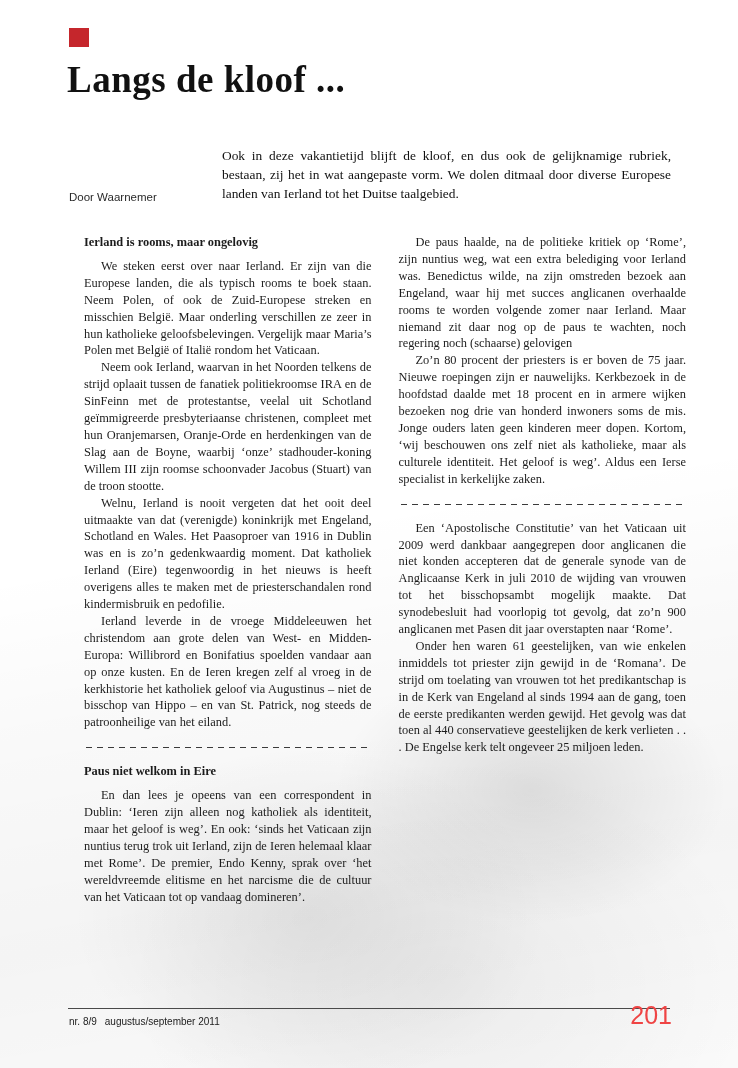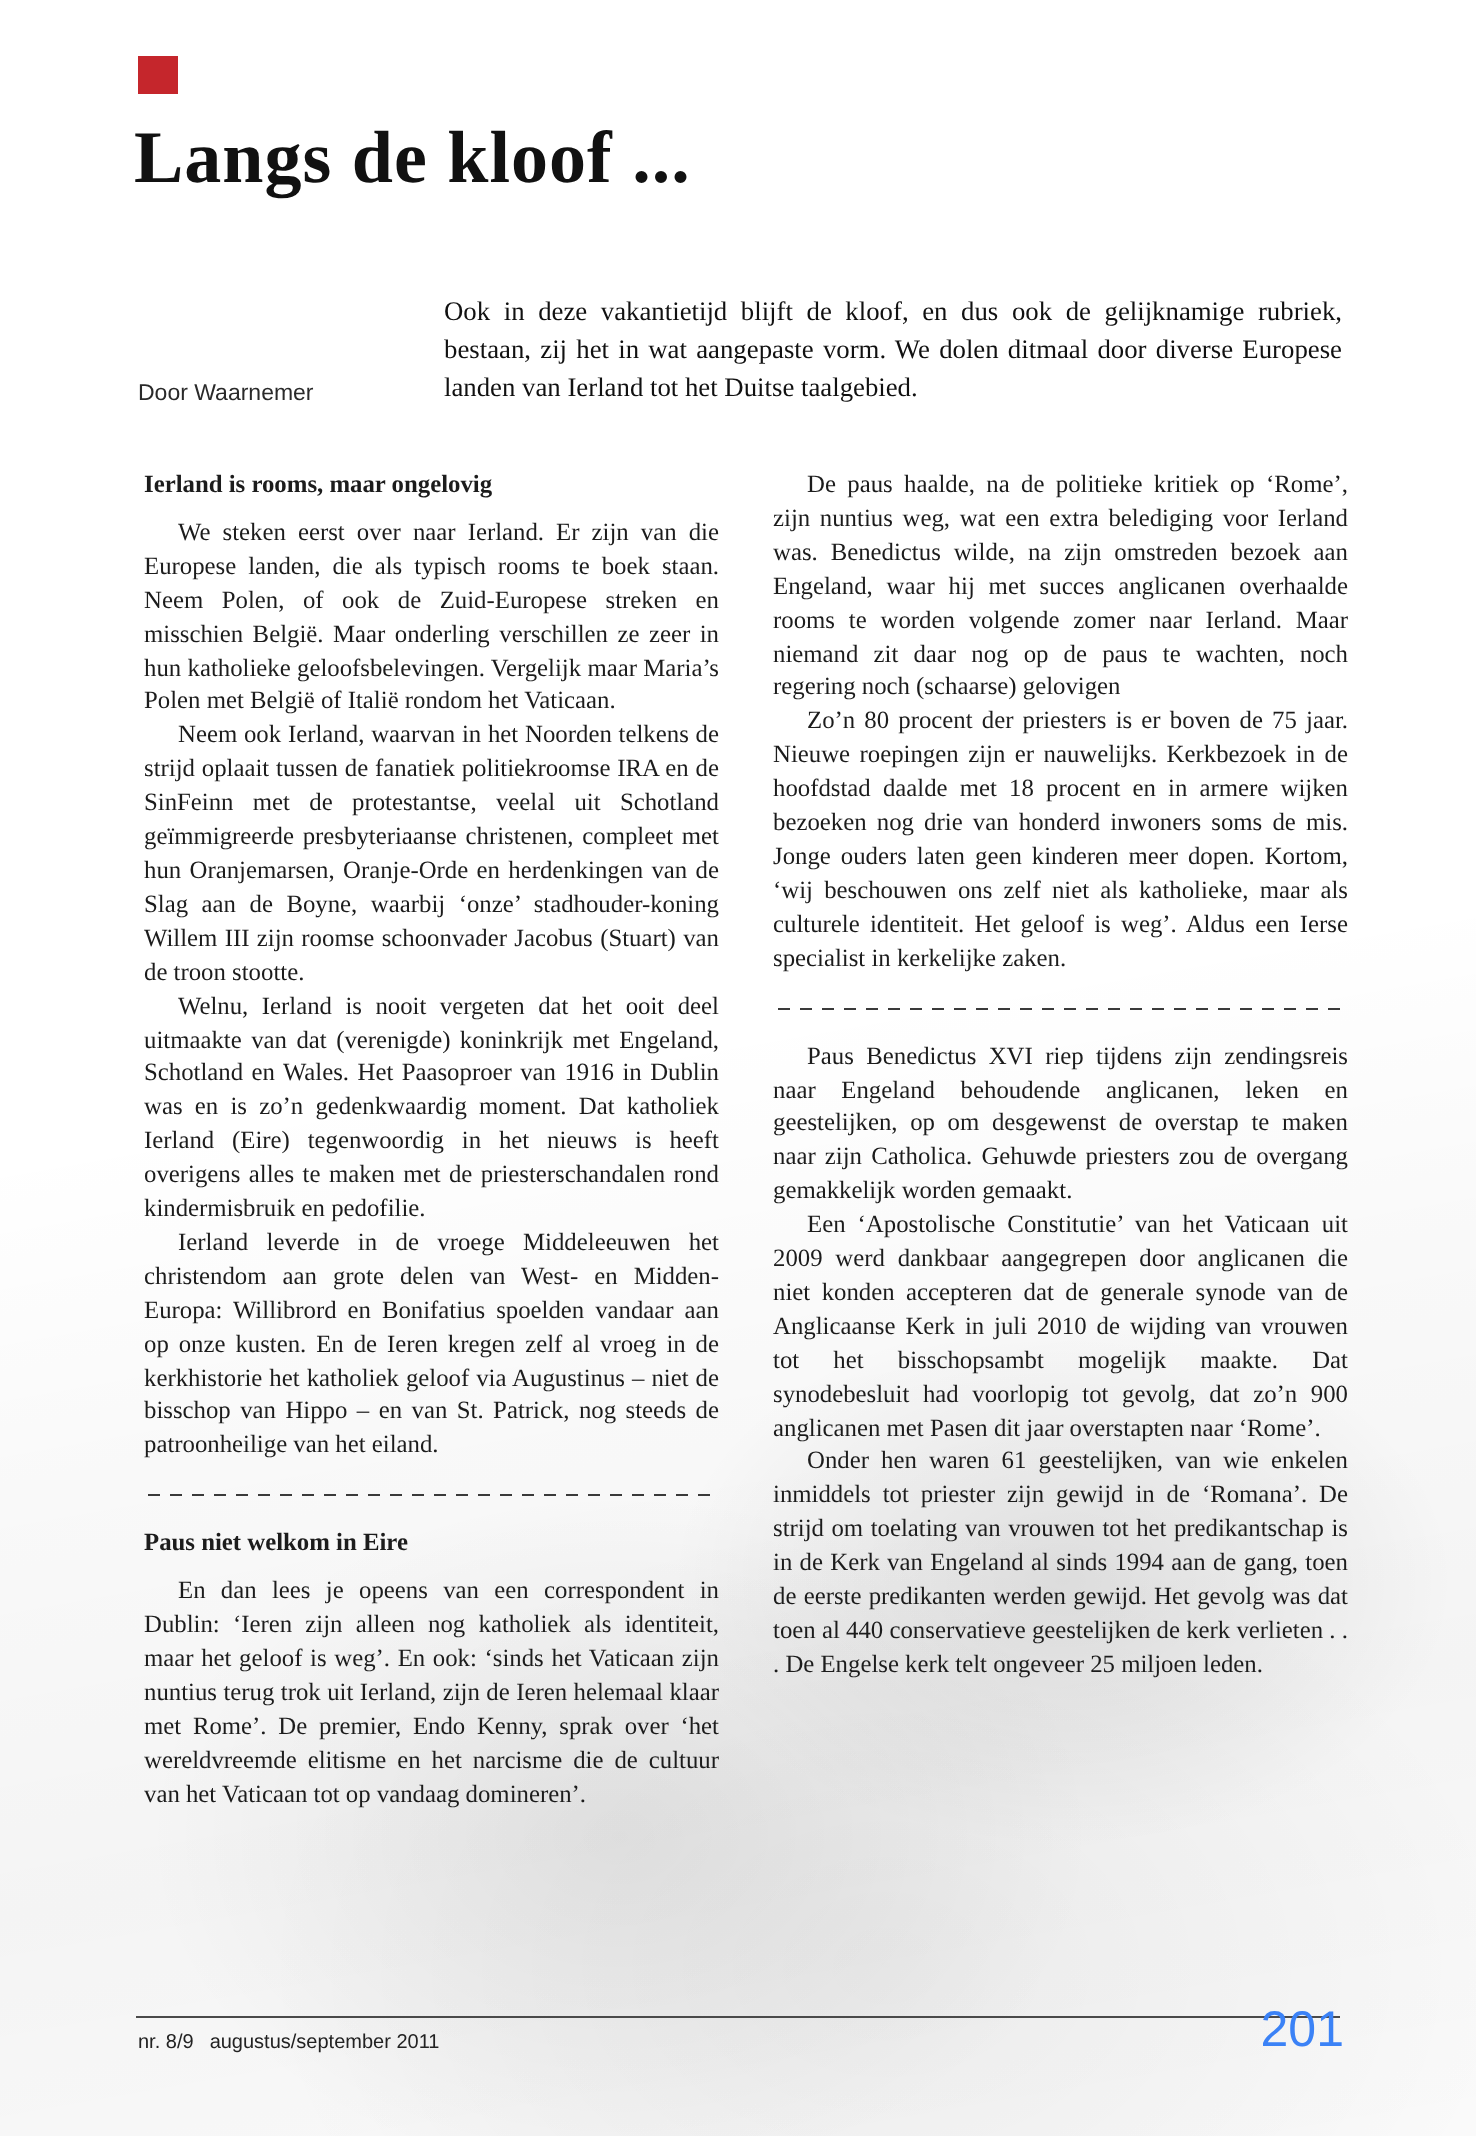--- a/index.html
+++ b/index.html
@@ -56,21 +56,21 @@
   .byline {
     position: absolute;
     left: 69px; top: 191px;
     font-family: "Liberation Sans", sans-serif;
     font-size: 11.5px;
     color: #2a2a2a;
     z-index: 2;
   }
   .body-cols {
     position: absolute;
-    left: 72px; top: 234px;
+    left: 84px; top: 234px;
     width: 602px;
     display: flex;
     gap: 27px;
     z-index: 1;
   }
   .col {
     flex: 1;
     font-size: 12.4px;
     line-height: 16.9px;
     text-align: justify;
@@ -107,21 +107,21 @@
     color: #222;
     z-index: 2;
   }
   .footer-issue .sep { display: inline-block; width: 8px; }
   .page-number {
     position: absolute;
     right: 66px; top: 1001px;
     font-family: "Liberation Sans", sans-serif;
     font-size: 25px;
     font-weight: 500;
-    color: #3b82f6;
+    color: #ef4444;
     z-index: 2;
   }
 </style>
 </head>
 <body>
 
 <div class="page">
 
   <div class="bg-photo"></div>
 
@@ -147,21 +147,20 @@
       <h2>Paus niet welkom in Eire</h2>
       <p>En dan lees je opeens van een correspondent in Dublin: ‘Ieren zijn alleen nog katholiek als identiteit, maar het geloof is weg’. En ook: ‘sinds het Vaticaan zijn nuntius terug trok uit Ierland, zijn de Ieren helemaal klaar met Rome’. De premier, Endo Kenny, sprak over ‘het wereldvreemde elitisme en het narcisme die de cultuur van het Vaticaan tot op vandaag domineren’.</p>
     </div>
 
     <div class="col">
       <p>De paus haalde, na de politieke kritiek op ‘Rome’, zijn nuntius weg, wat een extra belediging voor Ierland was. Benedictus wilde, na zijn omstreden bezoek aan Engeland, waar hij met succes anglicanen overhaalde rooms te worden volgende zomer naar Ierland. Maar niemand zit daar nog op de paus te wachten, noch regering noch (schaarse) gelovigen</p>
       <p>Zo’n 80 procent der priesters is er boven de 75 jaar. Nieuwe roepingen zijn er nauwelijks. Kerkbezoek in de hoofdstad daalde met 18 procent en in armere wijken bezoeken nog drie van honderd inwoners soms de mis. Jonge ouders laten geen kinderen meer dopen. Kortom, ‘wij beschouwen ons zelf niet als katholieke, maar als culturele identiteit. Het geloof is weg’. Aldus een Ierse specialist in kerkelijke zaken.</p>
 
       <div class="divider"></div>
 
-      <p>Paus Benedictus XVI riep tijdens zijn zendingsreis naar Engeland behoudende anglicanen, leken en geestelijken, op om desgewenst de overstap te maken naar zijn Catholica. Gehuwde priesters zou de overgang gemakkelijk worden gemaakt.</p>
       <p>Een ‘Apostolische Constitutie’ van het Vaticaan uit 2009 werd dankbaar aangegrepen door anglicanen die niet konden accepteren dat de generale synode van de Anglicaanse Kerk in juli 2010 de wijding van vrouwen tot het bisschopsambt mogelijk maakte. Dat synodebesluit had voorlopig tot gevolg, dat zo’n 900 anglicanen met Pasen dit jaar overstapten naar ‘Rome’.</p>
       <p>Onder hen waren 61 geestelijken, van wie enkelen inmiddels tot priester zijn gewijd in de ‘Romana’. De strijd om toelating van vrouwen tot het predikantschap is in de Kerk van Engeland al sinds 1994 aan de gang, toen de eerste predikanten werden gewijd. Het gevolg was dat toen al 440 conservatieve geestelijken de kerk verlieten . . .  De Engelse kerk telt ongeveer 25 miljoen leden.</p>
     </div>
 
   </div>
 
   <div class="footer-rule"></div>
 
   <div class="footer-issue">
     <span>nr. 8/9</span><span class="sep"></span><span>augustus/september 2011</span>

